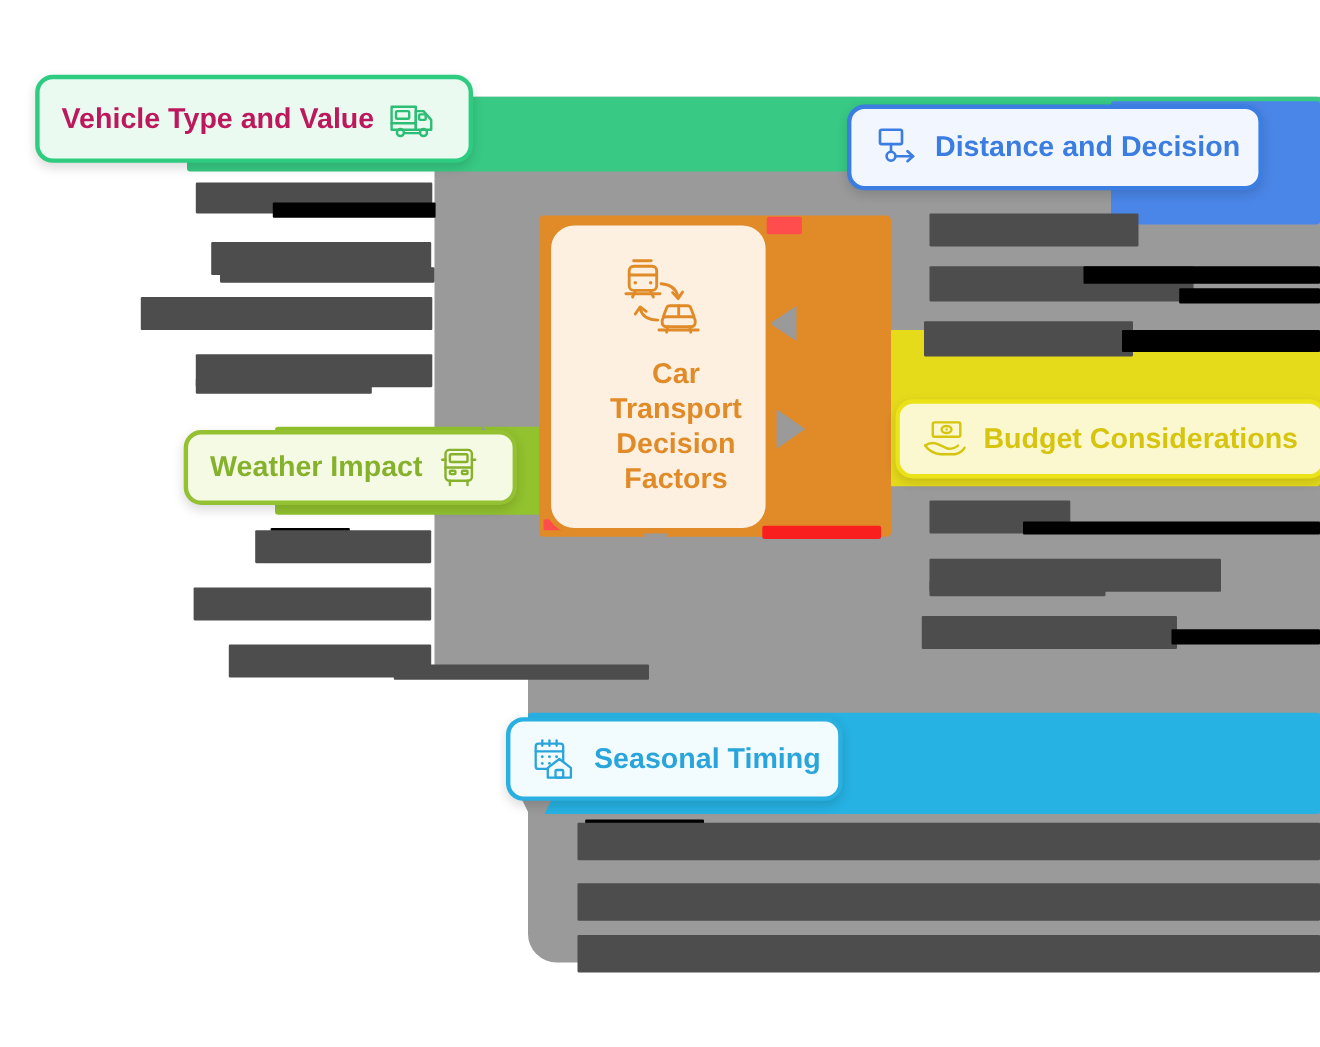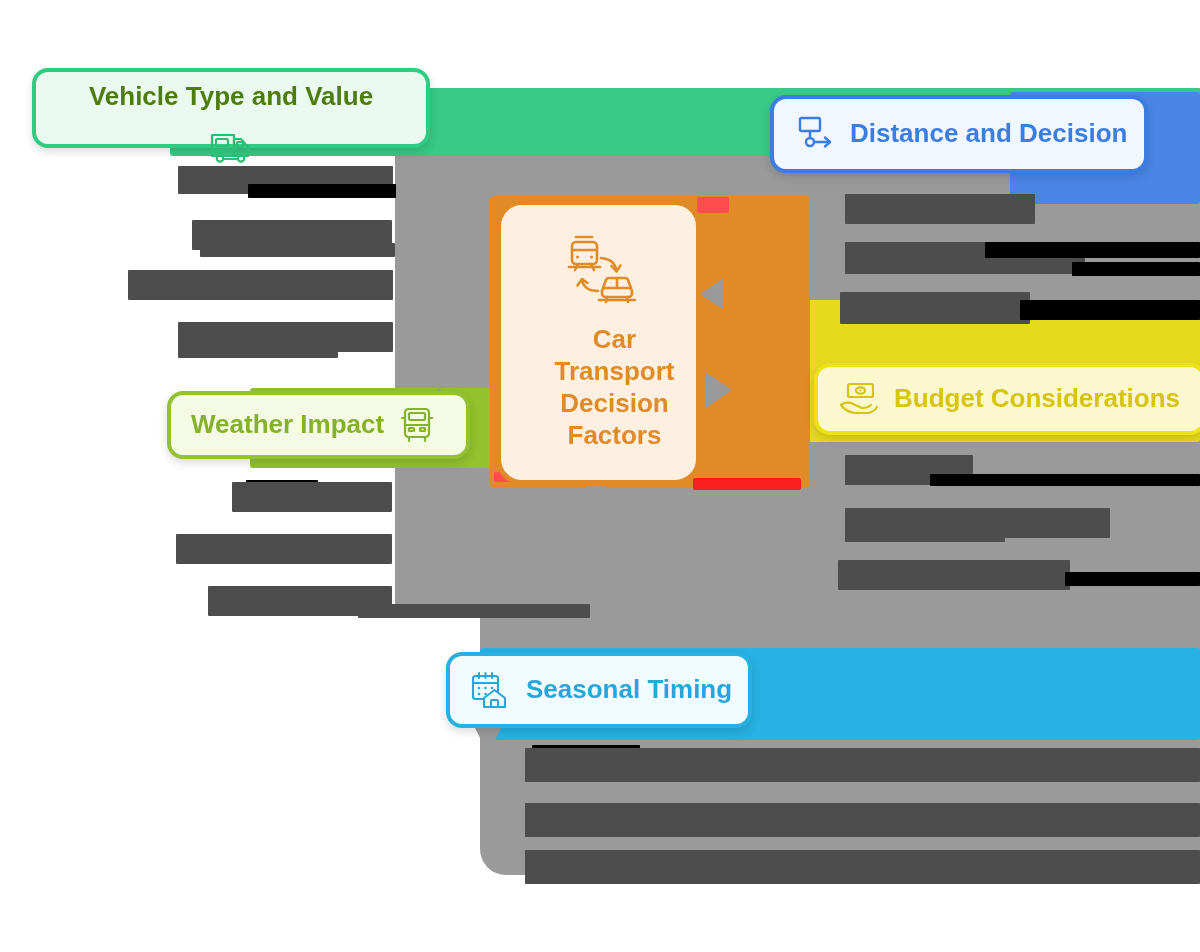--- a/index.html
+++ b/index.html
@@ -197,22 +197,22 @@
         <line x1="65" y1="64" x2="66" y2="69"></line>
 
         <path d="M36 58 Q23 58 20 48"></path>
         <path d="M15.5 52.5 L20 46 L25.5 50"></path>
       </svg>
     </span>
     <span class="central-title">Car Transport Decision Factors</span>
   </div>
 
   <div class="node" style="left:32px; top:68px; width:398px; height:80px;
-              border-color:#2ecc80; background:#eafaf1; color:#4d7c0f;
-              box-shadow:0 4px 10px rgba(0,0,0,0.14);flex-direction:column;">
+              border-color:#2ecc80; background:#eafaf1; color:#be185d;
+              box-shadow:0 4px 10px rgba(0,0,0,0.14);">
     <span class="label">Vehicle Type and Value</span>
     <span>
       <svg width="42" height="40" viewBox="0 0 42 40" fill="none" stroke="#2ebd74" stroke-width="2.2" stroke-linecap="round" stroke-linejoin="round">
         <path d="M2 9 L24 9 L24 30 L2 30 Z"></path>
         <path d="M24 13 L31 13 L38 21 L38 30 L24 30 Z"></path>
         <rect x="6" y="13" width="12" height="7" rx="1.2"></rect>
         <line x1="2" y1="24" x2="24" y2="24"></line>
         <rect x="27" y="16" width="6" height="5" rx="1"></rect>
         <circle cx="10" cy="32.5" r="3.2"></circle>
         <circle cx="31" cy="32.5" r="3.2"></circle>
@@ -264,21 +264,21 @@
         <ellipse cx="22.5" cy="9.5" rx="4.5" ry="3.2"></ellipse>
         <circle cx="22.5" cy="9.5" r="1.1" fill="#d6c40e" stroke="none"></circle>
         <path d="M3 24 Q9 20 15 23 L24 27"></path>
         <path d="M24 27 Q30 27 33 24"></path>
         <path d="M3 24 Q8 31 17 32 L30 32 Q36 31 39 26"></path>
       </svg>
     </span>
     <span class="label">Budget Considerations</span>
   </div>
 
-  <div class="node" style="left:446px; top:652px; width:306px; height:76px;
+  <div class="node" style="left:460px; top:652px; width:306px; height:76px;
               border-color:#29b0e0; background:#f2fbfe; color:#2aa5dc;
               box-shadow:0 4px 10px rgba(0,0,0,0.14);">
     <span>
       <svg width="42" height="40" viewBox="0 0 42 40" fill="none" stroke="#2aa5dc" stroke-width="2.1" stroke-linecap="round" stroke-linejoin="round">
         <rect x="3" y="6" width="25" height="23" rx="2.5"></rect>
         <line x1="3" y1="13" x2="28" y2="13"></line>
         <line x1="9" y1="3" x2="9" y2="8"></line>
         <line x1="15.5" y1="3" x2="15.5" y2="8"></line>
         <line x1="22" y1="3" x2="22" y2="8"></line>
         <circle cx="9" cy="18" r="1.3" fill="#2aa5dc" stroke="none"></circle>

